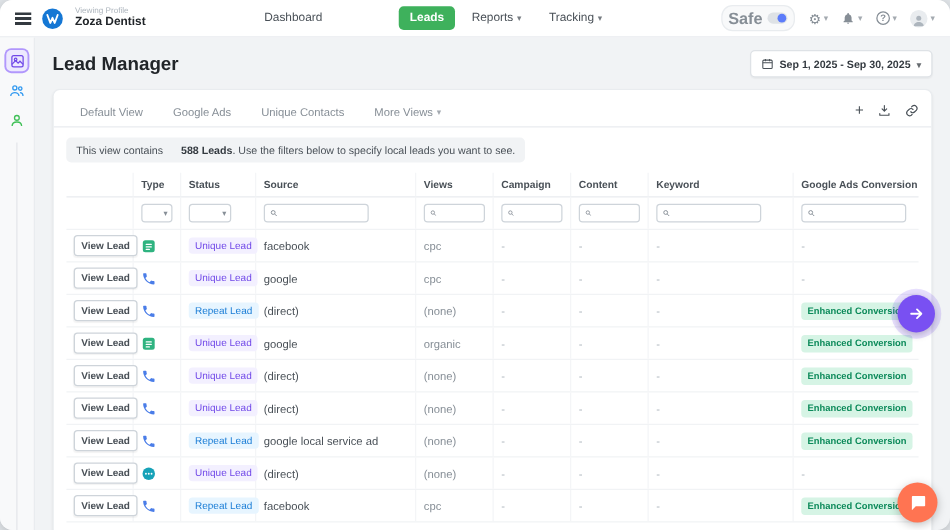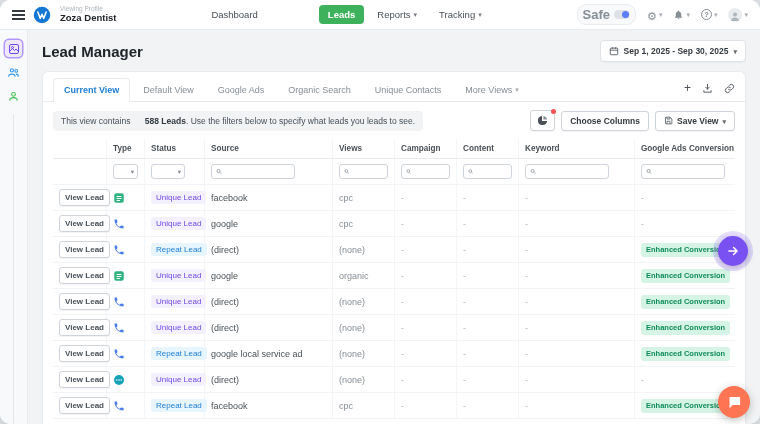--- a/index.html
+++ b/index.html
@@ -174,63 +174,43 @@
               <path d="M8 3v4M16 3v4M3 10h18"></path>
           </svg>
           <span>Sep 1, 2025 - Sep 30, 2025</span>
           <span class="caret"></span>
         </button>
       </div>
 
       <section class="card">
 
         <div class="tabs">
-          <a class="tab active">Current View</a>
           <a class="tab">Default View</a>
           <a class="tab">Google Ads</a>
-          <a class="tab">Organic Search</a>
           <a class="tab">Unique Contacts</a>
           <a class="tab caret">More Views</a>
           <div class="tab-tools">
             <span class="tool-icon plus-glyph"></span>
             <span class="tool-icon">
               <svg width="11" height="11" viewBox="0 0 24 24" fill="none" stroke="#495057" stroke-width="2" stroke-linecap="round" stroke-linejoin="round">
                 <path d="M12 3v10m0 0l-4-4m4 4l4-4M4 17v3h16v-3"></path>
               </svg>
             </span>
             <span class="tool-icon">
               <svg width="11" height="11" viewBox="0 0 24 24" fill="none" stroke="#495057" stroke-width="2" stroke-linecap="round">
                 <path d="M10 14a5 5 0 0 0 7 0l3-3a5 5 0 0 0-7-7l-1.5 1.5"></path>
                   <path d="M14 10a5 5 0 0 0-7 0l-3 3a5 5 0 0 0 7 7l1.5-1.5"></path>
               </svg>
             </span>
           </div>
         </div>
 
         <div class="inforow">
           <div class="infobox">
-            <span>This view contains </span><b>588 Leads</b><span>. Use the filters below to specify what leads you leads to see.</span>
-          </div>
-          <div class="act-group">
-            <button class="btn chart-btn">
-              <svg width="11" height="11" viewBox="0 0 24 24">
-                <path d="M11 2A10 10 0 1 0 22 13H11z" fill="#495057"></path>
-                  <path d="M14 2a10 10 0 0 1 8 8h-8z" fill="#868e96"></path>
-              </svg>
-              <span class="red-dot"></span>
-            </button>
-            <button class="btn">Choose Columns</button>
-            <button class="btn">
-              <svg width="9" height="9" viewBox="0 0 24 24" fill="none" stroke="#495057" stroke-width="2">
-                <path d="M5 3h11l5 5v12a1 1 0 0 1-1 1H5a1 1 0 0 1-1-1V4a1 1 0 0 1 1-1z"></path>
-                  <path d="M8 3v5h8V3M8 21v-7h8v7"></path>
-              </svg>
-              <span>Save View</span>
-              <span class="caret"></span>
-            </button>
+            <span>This view contains </span><b>588 Leads</b><span>. Use the filters below to specify local leads you want to see.</span>
           </div>
         </div>
 
         <div class="table">
           <div class="tr head">
             <div></div>
             <div>Type</div>
             <div>Status</div>
             <div>Source</div>
             <div>Views</div>

